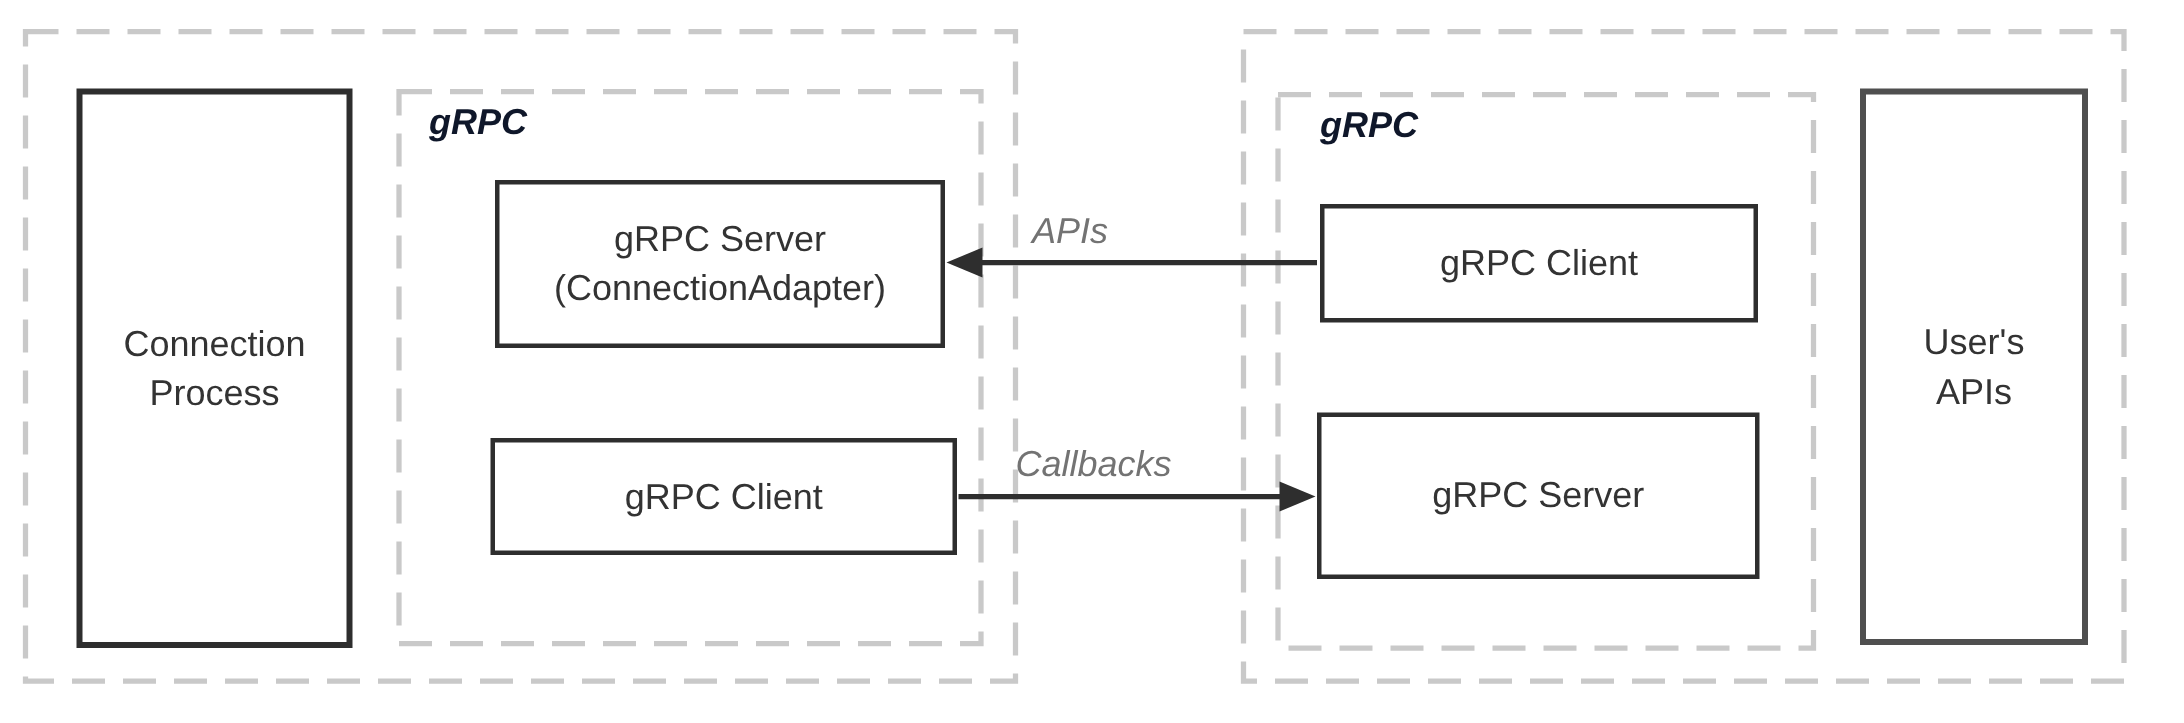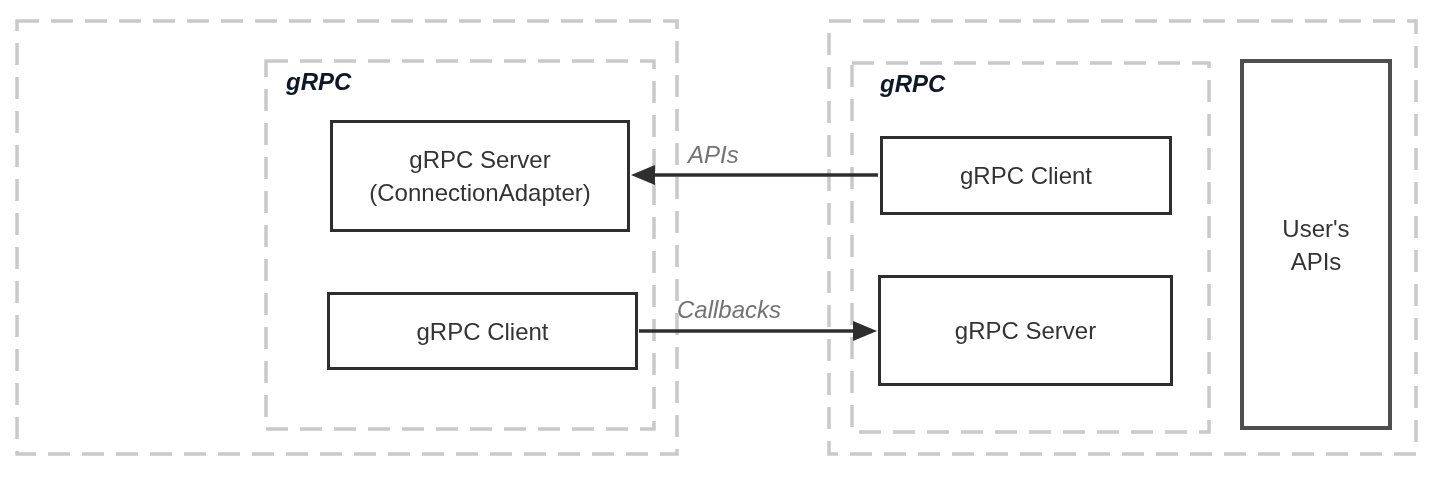--- a/index.html
+++ b/index.html
@@ -61,20 +61,24 @@
     <rect x="829" y="21" width="587" height="433" fill="none" stroke="#c9c9c9" stroke-width="3.5" stroke-dasharray="22 12"></rect>
     <rect x="852" y="63" width="357" height="369" fill="none" stroke="#c9c9c9" stroke-width="3.5" stroke-dasharray="22 12"></rect>
 
     <line x1="878" y1="175" x2="650" y2="175" stroke="#2e2e2e" stroke-width="3.5"></line>
     <polygon points="631,175 655,165 655,185" fill="#2e2e2e"></polygon>
 
     <line x1="639" y1="331" x2="856" y2="331" stroke="#2e2e2e" stroke-width="3.5"></line>
     <polygon points="877,331 853,321 853,341" fill="#2e2e2e"></polygon>
   </svg>
 
+  <div class="solid-box" style="left:51px; top:59px; width:184px; height:373px;">
+    <span>Connection</span>
+    <span>Process</span>
+  </div>
 
   <div class="grpc-label" style="left:286px; top:68px;">gRPC</div>
 
   <div class="solid-box thin-border" style="left:330px; top:120px; width:300px; height:112px;">
     <span>gRPC Server</span>
     <span>(ConnectionAdapter)</span>
   </div>
 
   <div class="solid-box thin-border" style="left:327px; top:292px; width:311px; height:78px;">
     <span>gRPC Client</span>

